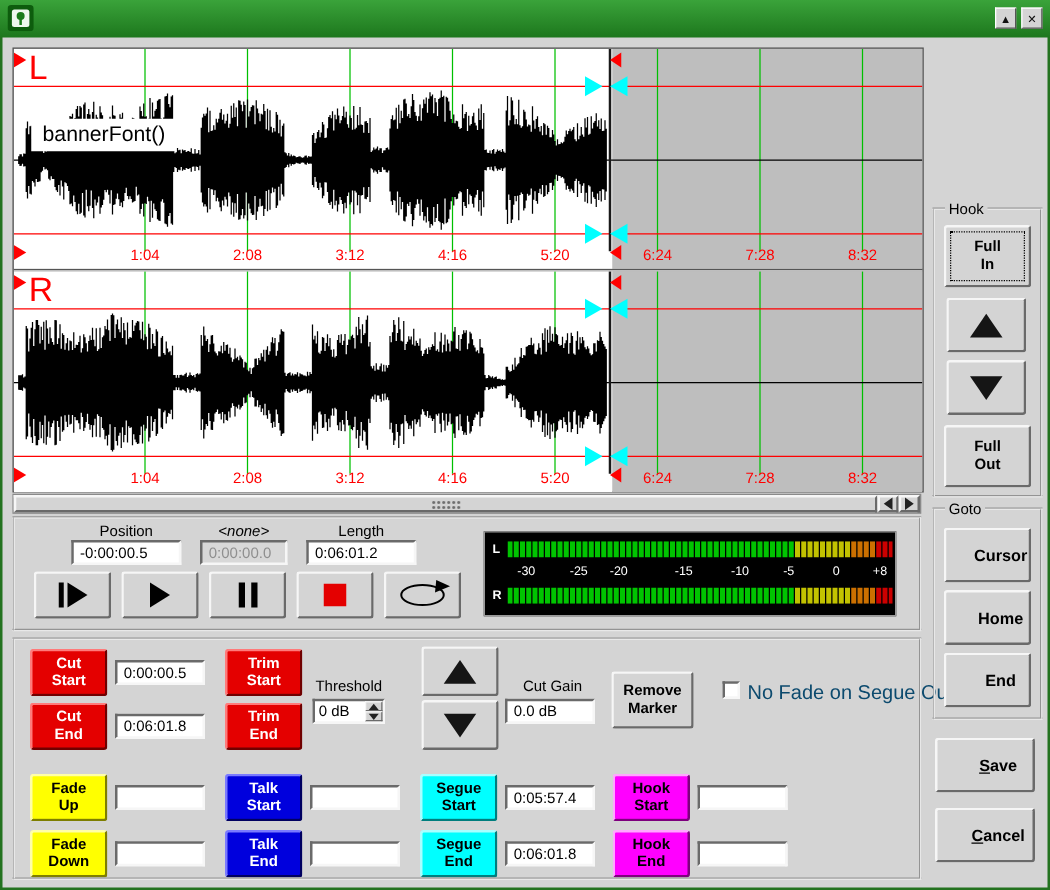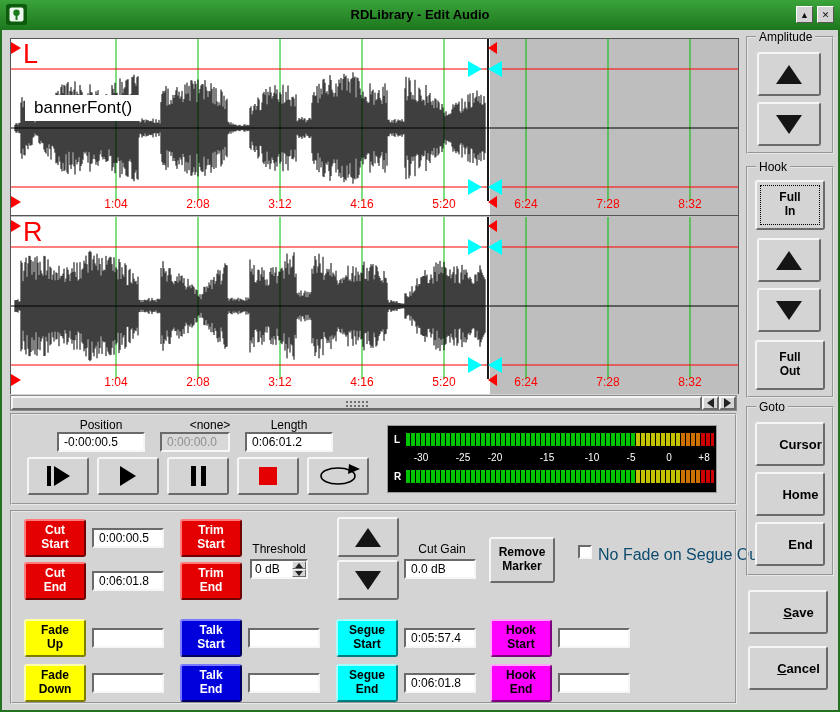--- a/index.html
+++ b/index.html
@@ -95,21 +95,20 @@
   <div class="frame" id="frameR"></div>
   <div class="frame" id="frameB"></div>
 
   <div class="titlebar">
     <svg class="app-icon" viewBox="0 0 21 21" xmlns="http://www.w3.org/2000/svg">
         <rect width="21" height="21" rx="3" fill="#0d5c0d"></rect>
         <rect x="3.5" y="3.5" width="14" height="14" rx="2" fill="#eef7ee"></rect>
         <circle cx="10.5" cy="8.8" r="3.2" fill="#1a7a1a"></circle>
         <rect x="9.5" y="10.5" width="2" height="5.5" fill="#1a7a1a"></rect>
       </svg>
-    <div class="title-text">RDLibrary - Edit Audio</div>
     <div class="tb-btn" id="btnShade">▲</div>
     <div class="tb-btn" id="btnClose">✕</div>
   </div>
 
   <div class="wave-panel">
     <div class="channel" id="chanL">
       <div class="wave-svg" id="waveL"><svg width="727" height="177" xmlns="http://www.w3.org/2000/svg">
             <rect width="479" height="177" fill="#ffffff"></rect>
             <rect x="479" width="248" height="177" fill="#bebebe"></rect>
             <line x1="105" y1="0" x2="105" y2="162" stroke="#00c000"></line>
@@ -195,21 +194,21 @@
         <div class="tri-left-s"></div>
       </div>
     <div class="sb-btn" id="sbRight">
         <div class="tri-right-s"></div>
       </div>
   </div>
 
   <div class="transport groove">
     <div class="t-label" style="left:45px;width:88px;">Position</div>
     <div class="field" style="left:45px;top:17px;width:88px;height:20px;">-0:00:00.5</div>
-    <div class="t-label" style="left:163px;width:70px;">&lt;none&gt;</div>
+    <div class="t-label" style="left:148px;width:70px;font-style:italic;">&lt;none&gt;</div>
     <div class="field disabled" style="left:148px;top:17px;width:70px;height:20px;">0:00:00.0</div>
     <div class="t-label" style="left:233px;width:88px;text-align:center;">Length</div>
     <div class="field" style="left:233px;top:17px;width:88px;height:20px;">0:06:01.2</div>
 
     <div class="btn" style="left:15px;top:42px;width:62px;height:38px;">
       <span class="icon-bar"></span>
         <span class="icon-play"></span>
     </div>
     <div class="btn" style="left:85px;top:42px;width:62px;height:38px;">
       <span class="icon-play"></span>
@@ -432,29 +431,20 @@
 End</div>
     <div class="field" style="left:236px;top:161px;width:72px;height:20px;"></div>
     <div class="btn btn-cyan multiline" style="left:324px;top:152px;width:62px;height:38px;">Segue
 End</div>
     <div class="field" style="left:392px;top:161px;width:72px;height:20px;">0:06:01.8</div>
     <div class="btn btn-magenta multiline" style="left:478px;top:152px;width:62px;height:38px;">Hook
 End</div>
     <div class="field" style="left:546px;top:161px;width:72px;height:20px;"></div>
   </div>
 
-  <div class="group" style="left:746px;top:36px;width:88px;height:118px;">
-    <div class="group-title">Amplitude</div>
-    <div class="btn" style="left:9px;top:14px;width:64px;height:44px;">
-        <div class="tri-up"></div>
-      </div>
-    <div class="btn" style="left:9px;top:64px;width:64px;height:44px;">
-        <div class="tri-down"></div>
-      </div>
-  </div>
 
   <div class="group" style="left:746px;top:166px;width:88px;height:232px;">
     <div class="group-title">Hook</div>
     <div class="btn multiline focused" style="left:7px;top:12px;width:70px;height:50px;">Full
 In</div>
     <div class="btn" style="left:9px;top:70px;width:64px;height:44px;">
         <div class="tri-up"></div>
       </div>
     <div class="btn" style="left:9px;top:120px;width:64px;height:44px;">
         <div class="tri-down"></div>

